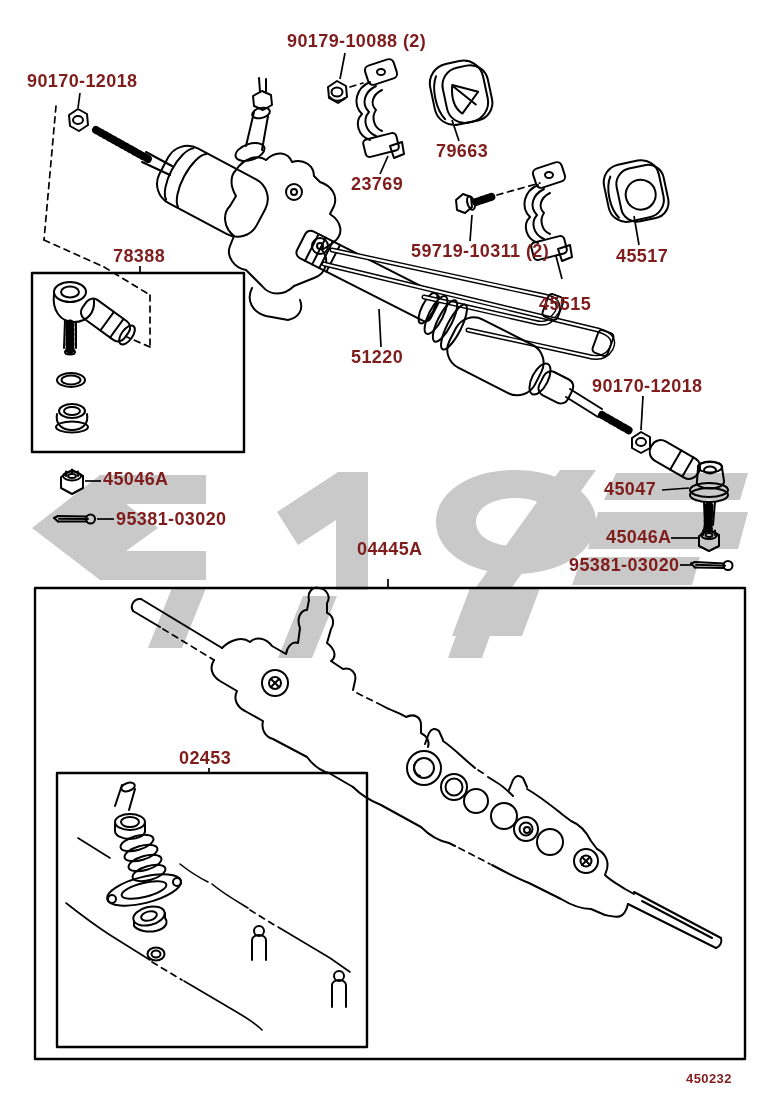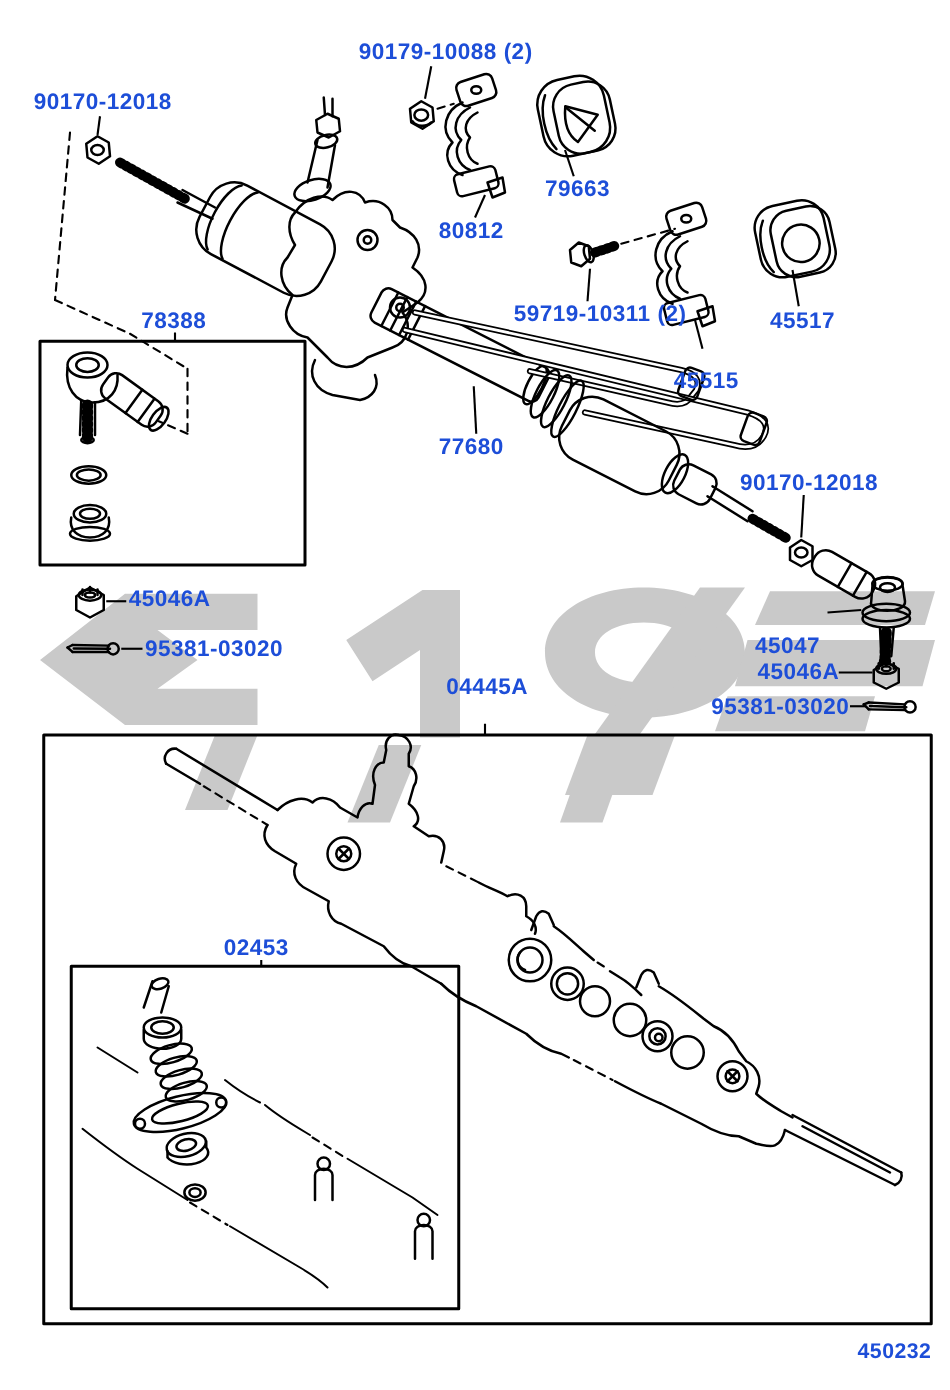--- a/index.html
+++ b/index.html
@@ -1,20 +1,20 @@
 <!DOCTYPE html>
 <html><head>
 <meta charset="utf-8">
 <style>
   html,body{margin:0;padding:0;background:#ffffff;}
   #stage{position:relative;width:760px;height:1112px;background:#ffffff;overflow:hidden;
          font-family:"Liberation Sans",sans-serif;}
   #art{position:absolute;left:0;top:0;}
   .lbl{position:absolute;font-family:"Liberation Sans",sans-serif;font-weight:bold;
-       font-size:18px;letter-spacing:.4px;color:#1d4ed8;white-space:nowrap;line-height:1.05;}
+       font-size:18px;letter-spacing:.4px;color:#7f1d1d;white-space:nowrap;line-height:1.05;}
   .art{stroke:#000;fill:none;stroke-width:2;stroke-linecap:round;stroke-linejoin:round;}
   .thin{stroke-width:1.6;}
   .thr{stroke:#000;fill:none;stroke-width:8;stroke-dasharray:1.8 3;}
   .thr9{stroke:#000;fill:none;stroke-width:9;stroke-dasharray:1.8 3;}
   .dash{stroke-dasharray:6 5;stroke-width:1.7;}
   .lead{stroke:#000;stroke-width:1.7;fill:none;}
   .pipe{stroke:#000;stroke-width:5;fill:none;stroke-linecap:round;}
   .pipew{stroke:#fff;stroke-width:2.2;fill:none;stroke-linecap:round;}
   .wm{stroke:none;}
 </style>
@@ -400,28 +400,28 @@
     <line x1="101" y1="481" x2="85" y2="481"></line>
     <line x1="114" y1="519" x2="97" y2="519"></line>
     <line x1="388" y1="579" x2="388" y2="588"></line>
     <line x1="209" y1="768" x2="209" y2="773"></line>
   </g>
 </svg>
 
   <div class="lbl" style="left:27px;top:72px">90170-12018</div>
   <div class="lbl" style="left:287px;top:32px">90179-10088 (2)</div>
   <div class="lbl" style="left:436px;top:142px">79663</div>
-  <div class="lbl" style="left:351px;top:175px">80812</div>
+  <div class="lbl" style="left:351px;top:175px">23769</div>
   <div class="lbl" style="left:411px;top:242px">59719-10311 (2)</div>
   <div class="lbl" style="left:539px;top:295px">45515</div>
   <div class="lbl" style="left:616px;top:247px">45517</div>
   <div class="lbl" style="left:113px;top:247px">78388</div>
-  <div class="lbl" style="left:351px;top:348px">77680</div>
+  <div class="lbl" style="left:351px;top:348px">51220</div>
   <div class="lbl" style="left:592px;top:377px">90170-12018</div>
-  <div class="lbl" style="left:604px;top:507px">45047</div>
+  <div class="lbl" style="left:604px;top:480px">45047</div>
   <div class="lbl" style="left:606px;top:528px">45046A</div>
   <div class="lbl" style="left:569px;top:556px">95381-03020</div>
   <div class="lbl" style="left:103px;top:470px">45046A</div>
   <div class="lbl" style="left:116px;top:510px">95381-03020</div>
   <div class="lbl" style="left:357px;top:540px">04445A</div>
   <div class="lbl" style="left:179px;top:749px">02453</div>
-  <div class="lbl" style="left:686px;top:1072px;font-size:17px">450232</div>
+  <div class="lbl" style="left:686px;top:1072px;font-size:13px">450232</div>
 </div>
 
 </body></html>

